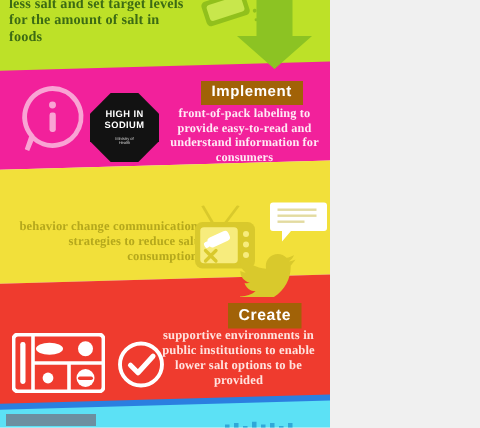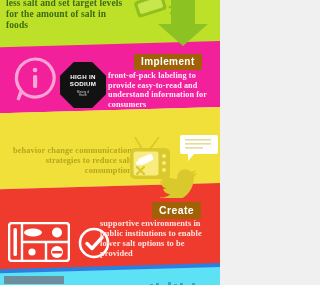--- a/index.html
+++ b/index.html
@@ -60,40 +60,40 @@
     color:#ffffff;font-family:"Liberation Sans", sans-serif;
     font-weight:bold;font-size:6.2px;letter-spacing:.3px;line-height:1.25;
   }
   .oct-sub{
     color:#cfcfcf;font-family:"Liberation Sans", sans-serif;
     font-size:2.7px;line-height:1.15;margin-top:3px;text-align:center;
   }
   .implement-tag{position:absolute;left:134px;top:54px;font-size:10px;}
   .implement-text{
     position:absolute;left:108px;top:71px;width:110px;
-    color:#ffe9f5;font-size:8.2px;text-align:left;
+    color:#ffe9f5;font-size:8.2px;text-align:center;
   }
 
   
   .apply-tag{position:absolute;left:6px;top:127px;font-size:10.5px;}
   .apply-text{
     position:absolute;left:7px;top:146px;width:125px;
     color:#b5a81c;font-size:8.4px;text-align:right;
   }
   .tv{position:absolute;left:126px;top:137px;width:48px;height:44px;}
   .bubble{position:absolute;left:179px;top:133px;width:40px;height:30px;}
   .bird{position:absolute;left:160px;top:166px;width:40px;height:32px;}
 
   
   .tray{position:absolute;left:8px;top:222px;width:62px;height:40px;}
   .check{position:absolute;left:78px;top:227px;width:32px;height:32px;}
   .create-tag{position:absolute;left:152px;top:202px;font-size:10.5px;}
   .create-text{
     position:absolute;left:100px;top:219px;width:118px;
-    color:#ffe3df;font-size:8.4px;text-align:left;
+    color:#ffe3df;font-size:8.4px;text-align:center;
   }
 
   
   .blue-tag{position:absolute;left:4px;top:276px;width:60px;height:8px;background:#6f8091;opacity:.85;}
   .blue-bars{position:absolute;left:150px;top:276px;width:60px;height:8px;}
 </style>
 </head>
 <body>
 
 <div class="poster">

